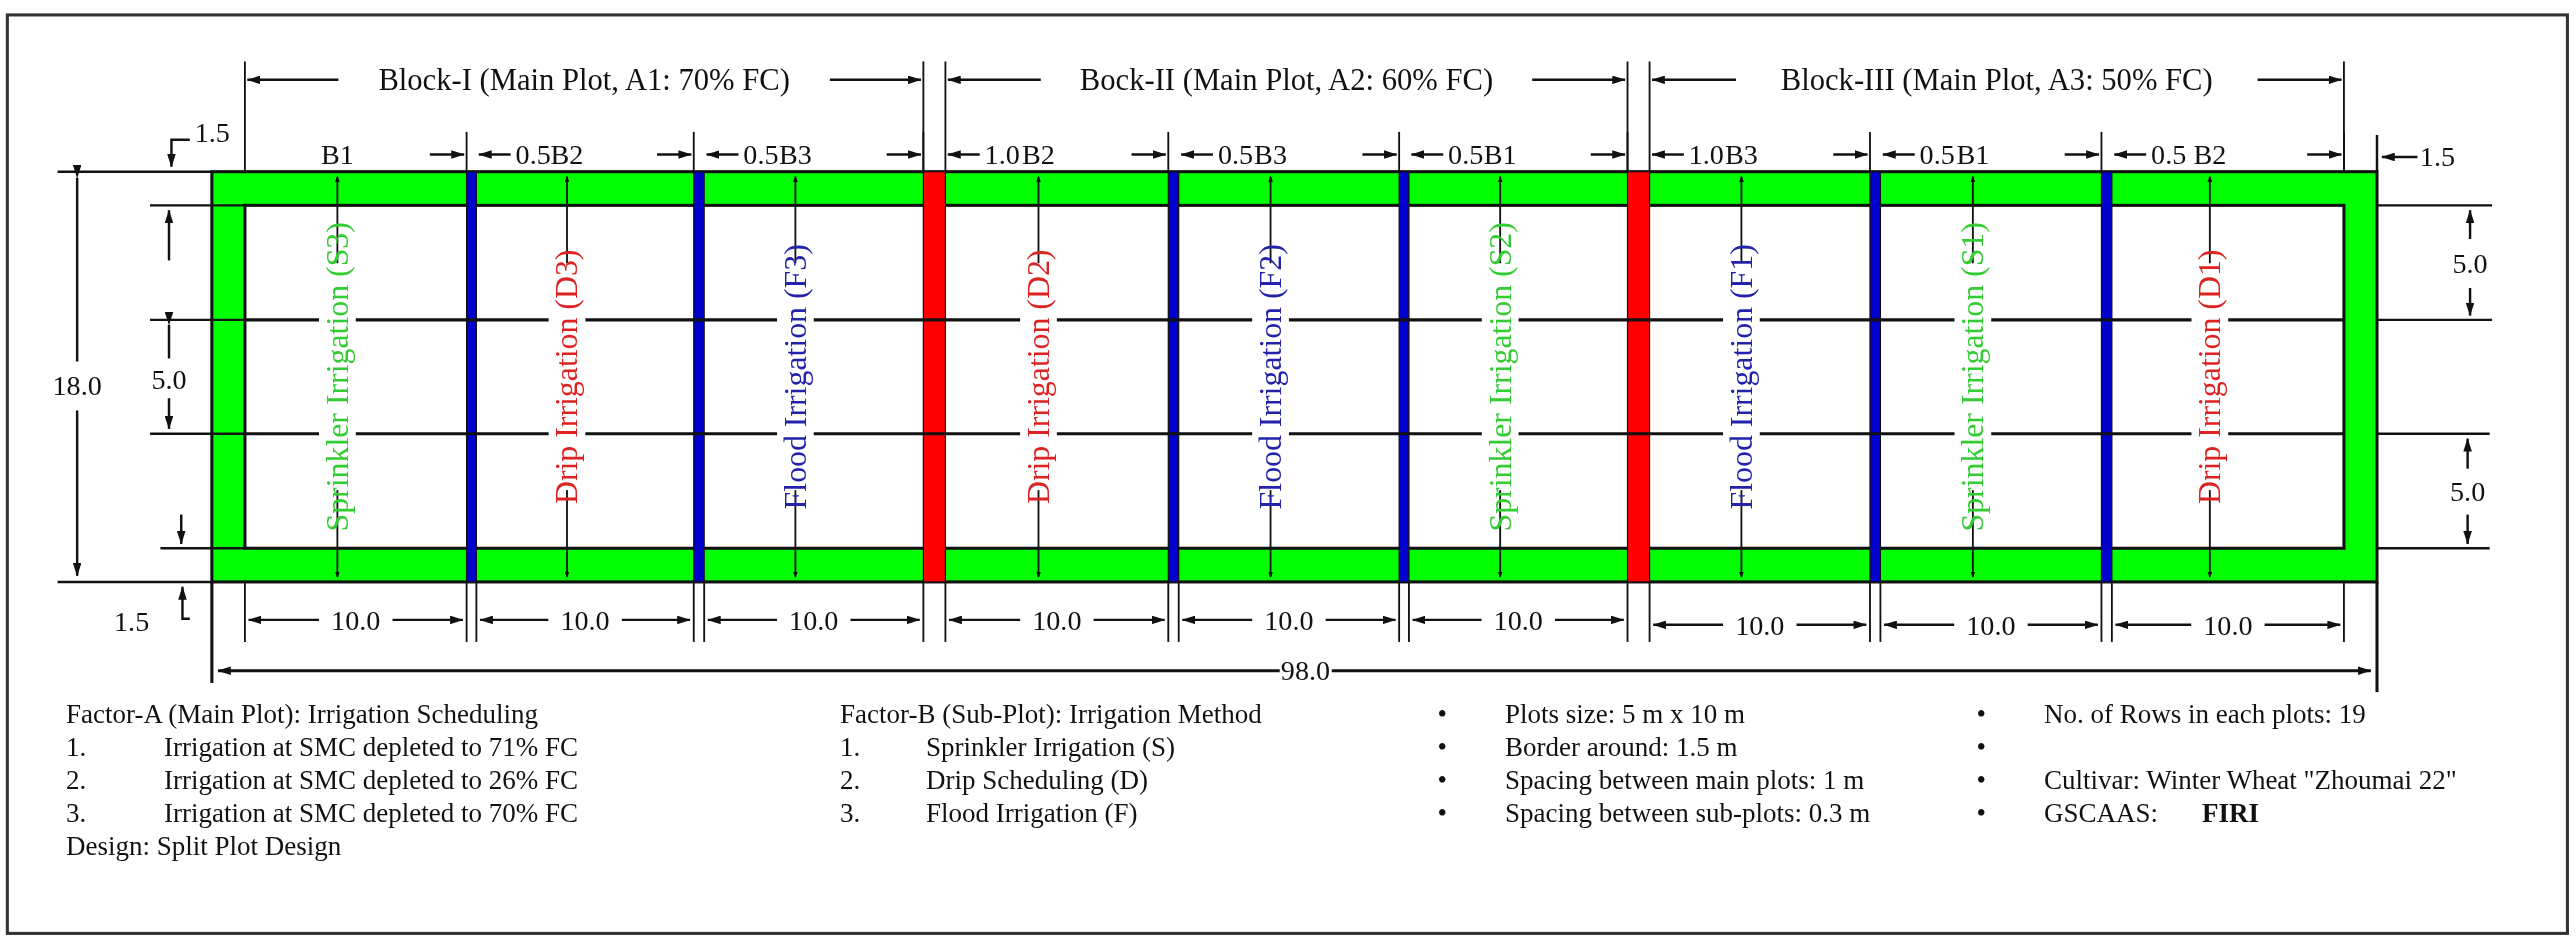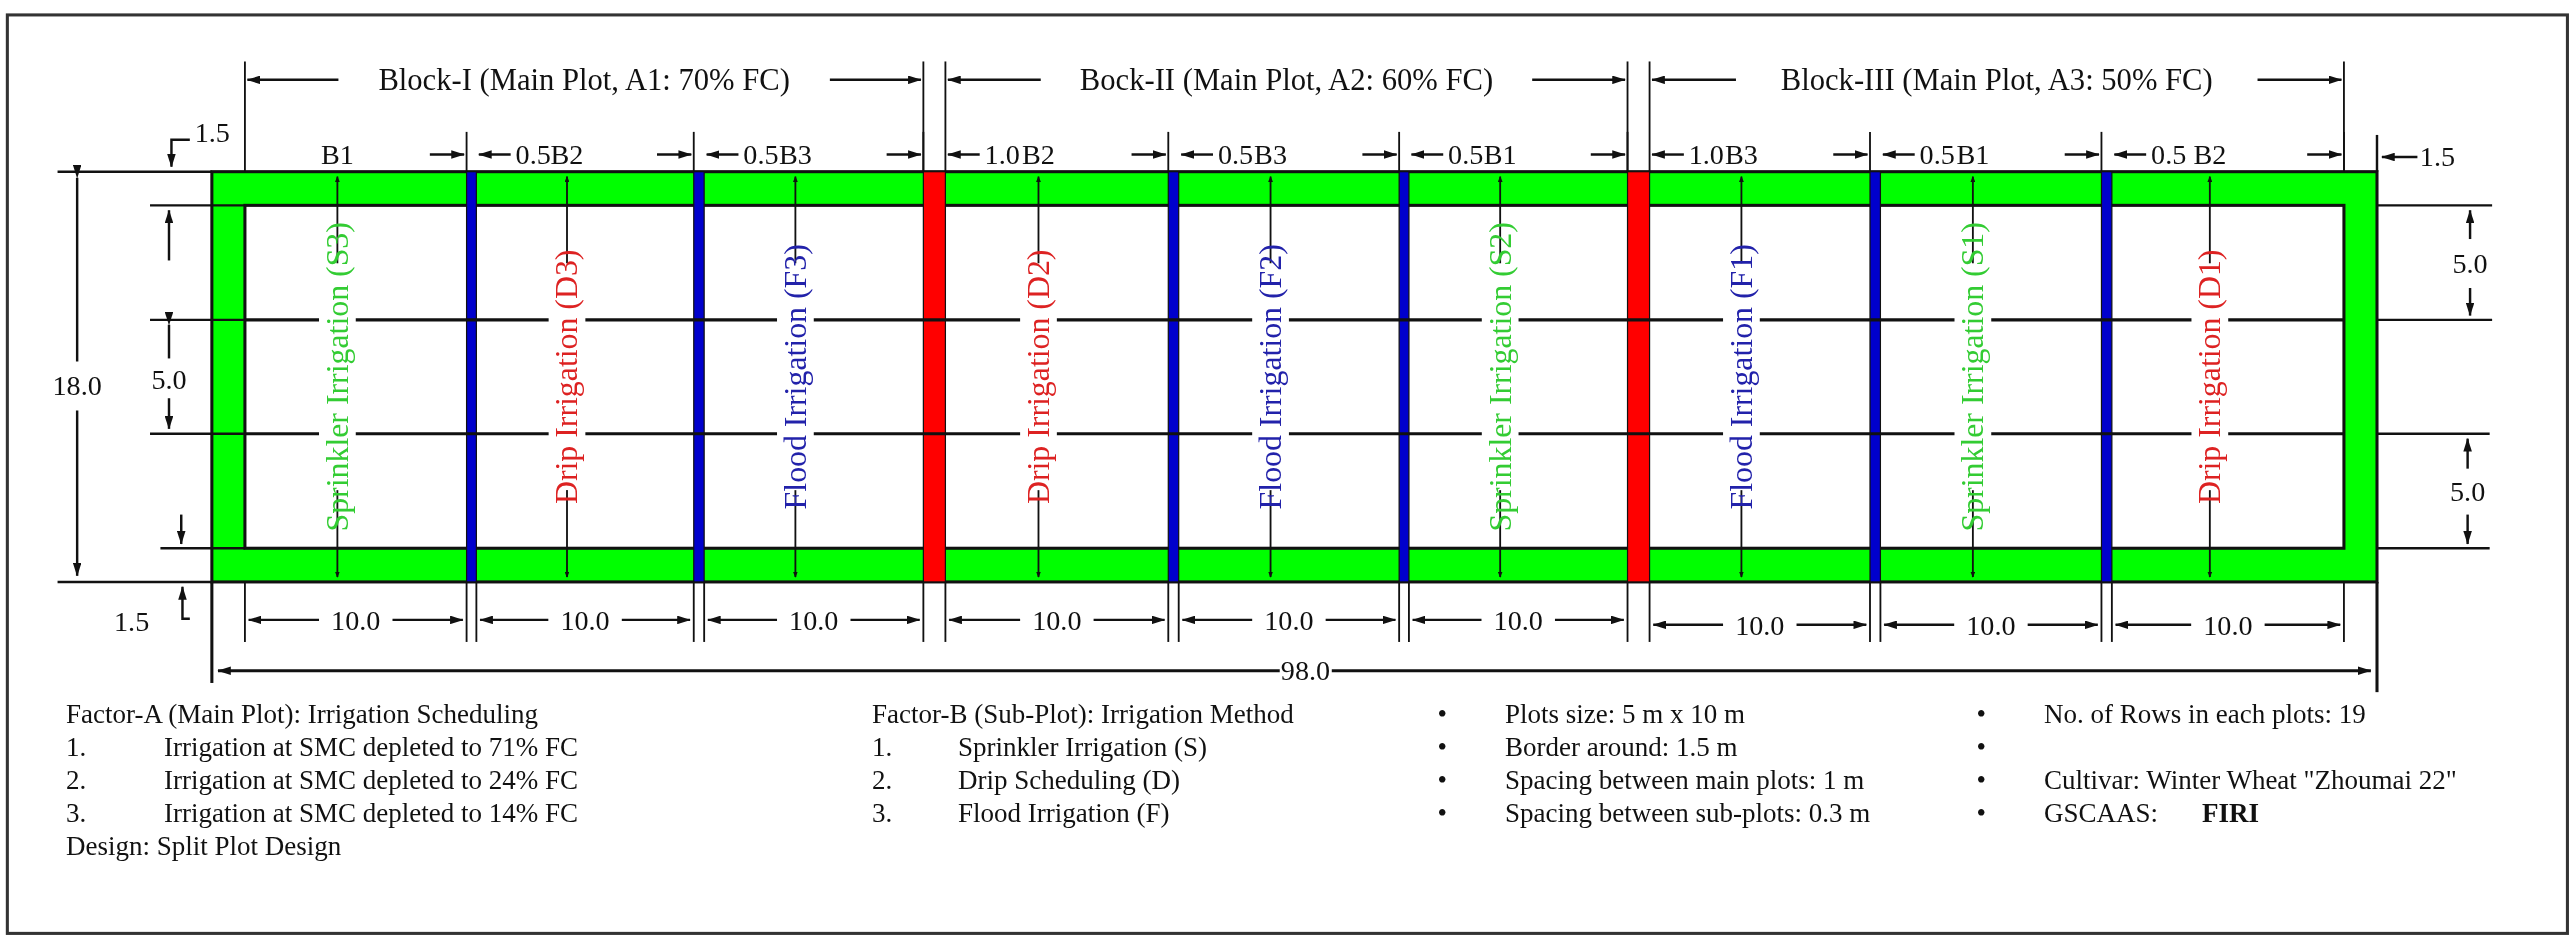--- a/index.html
+++ b/index.html
@@ -254,30 +254,30 @@
 </svg>
 
 <div class="legend" style="left:66px; top:698px;">
   <div class="head">Factor-A (Main Plot): Irrigation Scheduling</div>
   <div class="row">
       <span class="num">1.</span>
       <span>Irrigation at SMC depleted to 71% FC</span>
     </div>
   <div class="row">
       <span class="num">2.</span>
-      <span>Irrigation at SMC depleted to 24% FC</span>
+      <span>Irrigation at SMC depleted to 26% FC</span>
     </div>
   <div class="row">
       <span class="num">3.</span>
-      <span>Irrigation at SMC depleted to 14% FC</span>
+      <span>Irrigation at SMC depleted to 70% FC</span>
     </div>
   <div class="head">Design: Split Plot Design</div>
 </div>
 
-<div class="legend" style="left:872px; top:698px;">
+<div class="legend" style="left:840px; top:698px;">
   <div class="head">Factor-B (Sub-Plot): Irrigation Method</div>
   <div class="row">
       <span class="num" style="width:86px">1.</span>
       <span>Sprinkler Irrigation (S)</span>
     </div>
   <div class="row">
       <span class="num" style="width:86px">2.</span>
       <span>Drip Scheduling (D)</span>
     </div>
   <div class="row">

